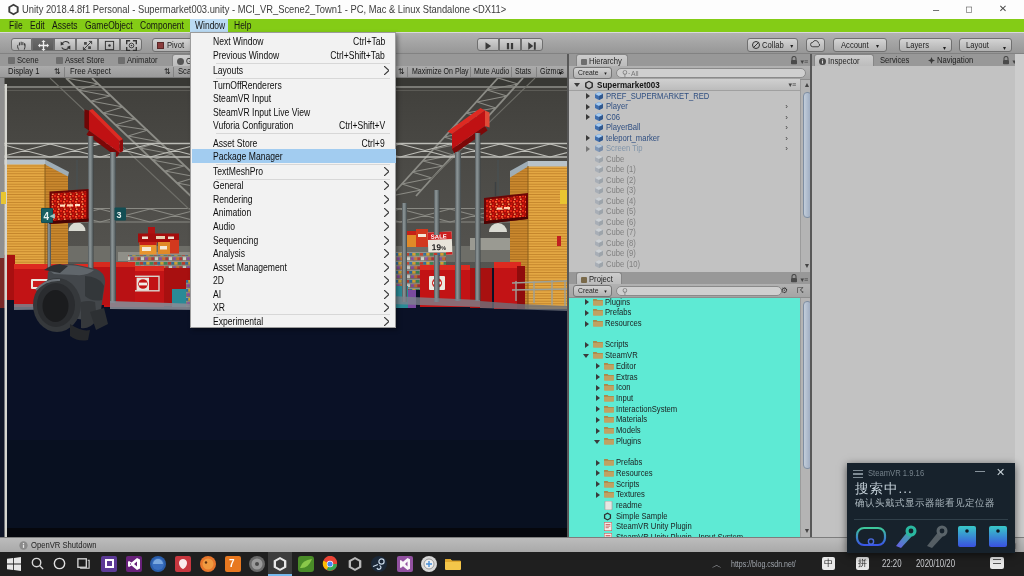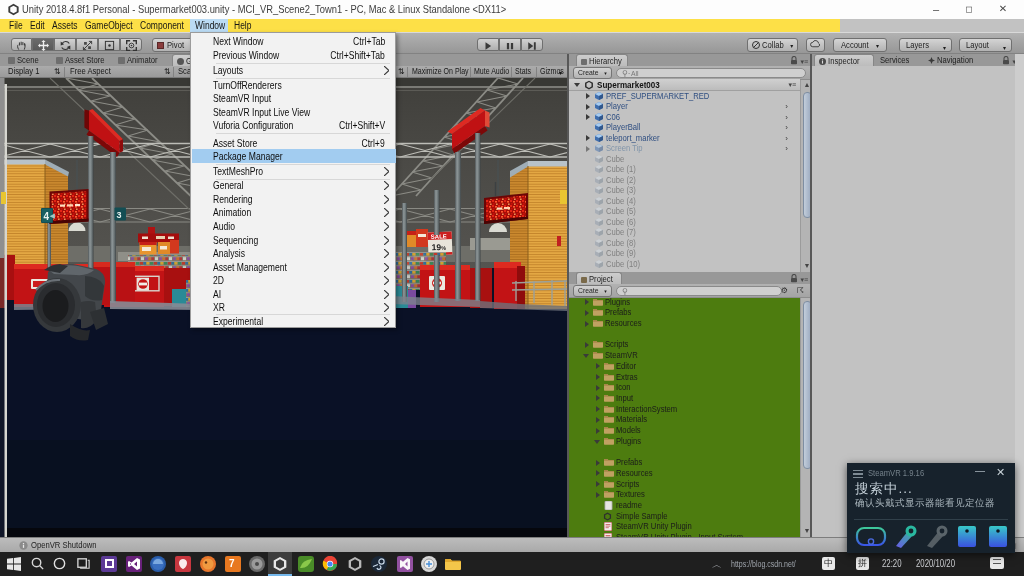--- a/index.html
+++ b/index.html
@@ -4,38 +4,38 @@
 <style>
 *{margin:0;padding:0;box-sizing:border-box}
 html,body{width:1024px;height:576px;overflow:hidden}
 body{font-family:"Liberation Sans",sans-serif;position:relative;background:#c2c2c2}
 .abs{position:absolute}
 .s9{display:inline-block;transform:scaleX(.85) translateZ(0);transform-origin:0 50%;white-space:nowrap;opacity:.99}
 .s8{display:inline-block;transform:scaleX(.78) translateZ(0);transform-origin:0 50%;white-space:nowrap;opacity:.99}
 .s8r{display:inline-block;transform:scaleX(.78) translateZ(0);transform-origin:100% 50%;white-space:nowrap;opacity:.99}
 #titlebar{left:0;top:0;width:1024px;height:19px;background:#fdfdfd;color:#3a3a3a;font-size:11px}
 .winbtn{position:absolute;top:1px;width:16px;height:16px;color:#474747;font-size:11px;text-align:center;line-height:16px}
-#menubar{left:0;top:19px;width:840px;height:13px;background:#fde047;font-size:10px;color:#141414}
+#menubar{left:0;top:19px;width:1024px;height:13px;background:#84cc16;font-size:10px;color:#141414}
 #menubar span.mb{position:absolute;top:0;line-height:13px}
 #winhl{position:absolute;left:190px;top:0;width:38px;height:13px;background:#badbf4}
 #toolbar{left:0;top:32px;width:1024px;height:22px;background:linear-gradient(#b2b2b2,#a5a5a5 45%,#979797);border-top:1px solid #d9d9d9;border-bottom:1px solid #828282}
 .tbtn{position:absolute;top:5px;height:13px;background:linear-gradient(#d2d2d2,#aeaeae);border:1px solid #6f6f6f}
 .tbtn.sel{background:linear-gradient(#6b6b6b,#5a5a5a)}
 .tbtn svg{display:block;margin:0 auto}
 .lbtn{position:absolute;top:5px;height:14px;background:linear-gradient(#d4d4d4,#b2b2b2);border:1px solid #707070;border-radius:3px;font-size:9px;color:#1e1e1e;white-space:nowrap}
 .tabstrip{position:absolute;height:12px;background:#989898;font-size:9px;color:#222}
 .tabstrip .tab{position:absolute;top:0;height:12px;line-height:12px;white-space:nowrap}
 .tabstrip .tab.on{background:linear-gradient(#cdcdcd,#bcbcbc);border:1px solid #868686;border-bottom:none;border-radius:3px 3px 0 0}
 .ticon{display:inline-block;width:7px;height:7px;vertical-align:-1px;margin-right:2px;background:#6e6e6e;border-radius:1px}
 #gamebar{left:0;top:66px;width:567px;height:12px;background:linear-gradient(#ababab,#9a9a9a);border-bottom:1px solid #7a7a7a;font-size:9px;color:#161616}
 #gamebar span.gb{position:absolute;top:0;line-height:11px}
 #gamebar i.vs{position:absolute;top:1px;width:1px;height:10px;background:#828282}
 #gameview{left:0;top:78px;width:567px;height:459px;background:#0a1126}
 #hier{left:569px;top:54px;width:243px;height:218px;background:#c2c2c2}
-#proj{left:569px;top:272px;width:243px;height:265px;background:#4d7c0f}
+#proj{left:569px;top:272px;width:243px;height:265px;background:#5eead4}
 #insp{left:812px;top:54px;width:226px;height:483px;background:#c2c2c2}
 .vdiv{position:absolute;width:2px;background:#585858}
 .createbar{position:absolute;left:0;width:243px;height:14px;background:linear-gradient(#b2b2b2,#a4a4a4);border-bottom:1px solid #8d8d8d}
 .cbtn{position:absolute;left:4px;top:1px;width:39px;height:12px;background:linear-gradient(#d2d2d2,#b2b2b2);border:1px solid #757575;border-radius:3px;font-size:8px;color:#1e1e1e;text-align:center;line-height:10px}
 .sbox{position:absolute;top:2px;height:10px;background:#cfcfcf;border:1px solid #8a8a8a;border-radius:6px}
 .hrow{position:absolute;left:0;width:231px;height:11px;font-size:9px;line-height:11px;color:#1c1c1c;white-space:nowrap}
 .hrow .nm{position:absolute;top:0}
 .hrow .sub{position:absolute;right:12px;top:0;color:#3c3c3c;font-size:8px}
 .hrow svg{position:absolute;top:1px}
 .blue{color:#2d4d80}

